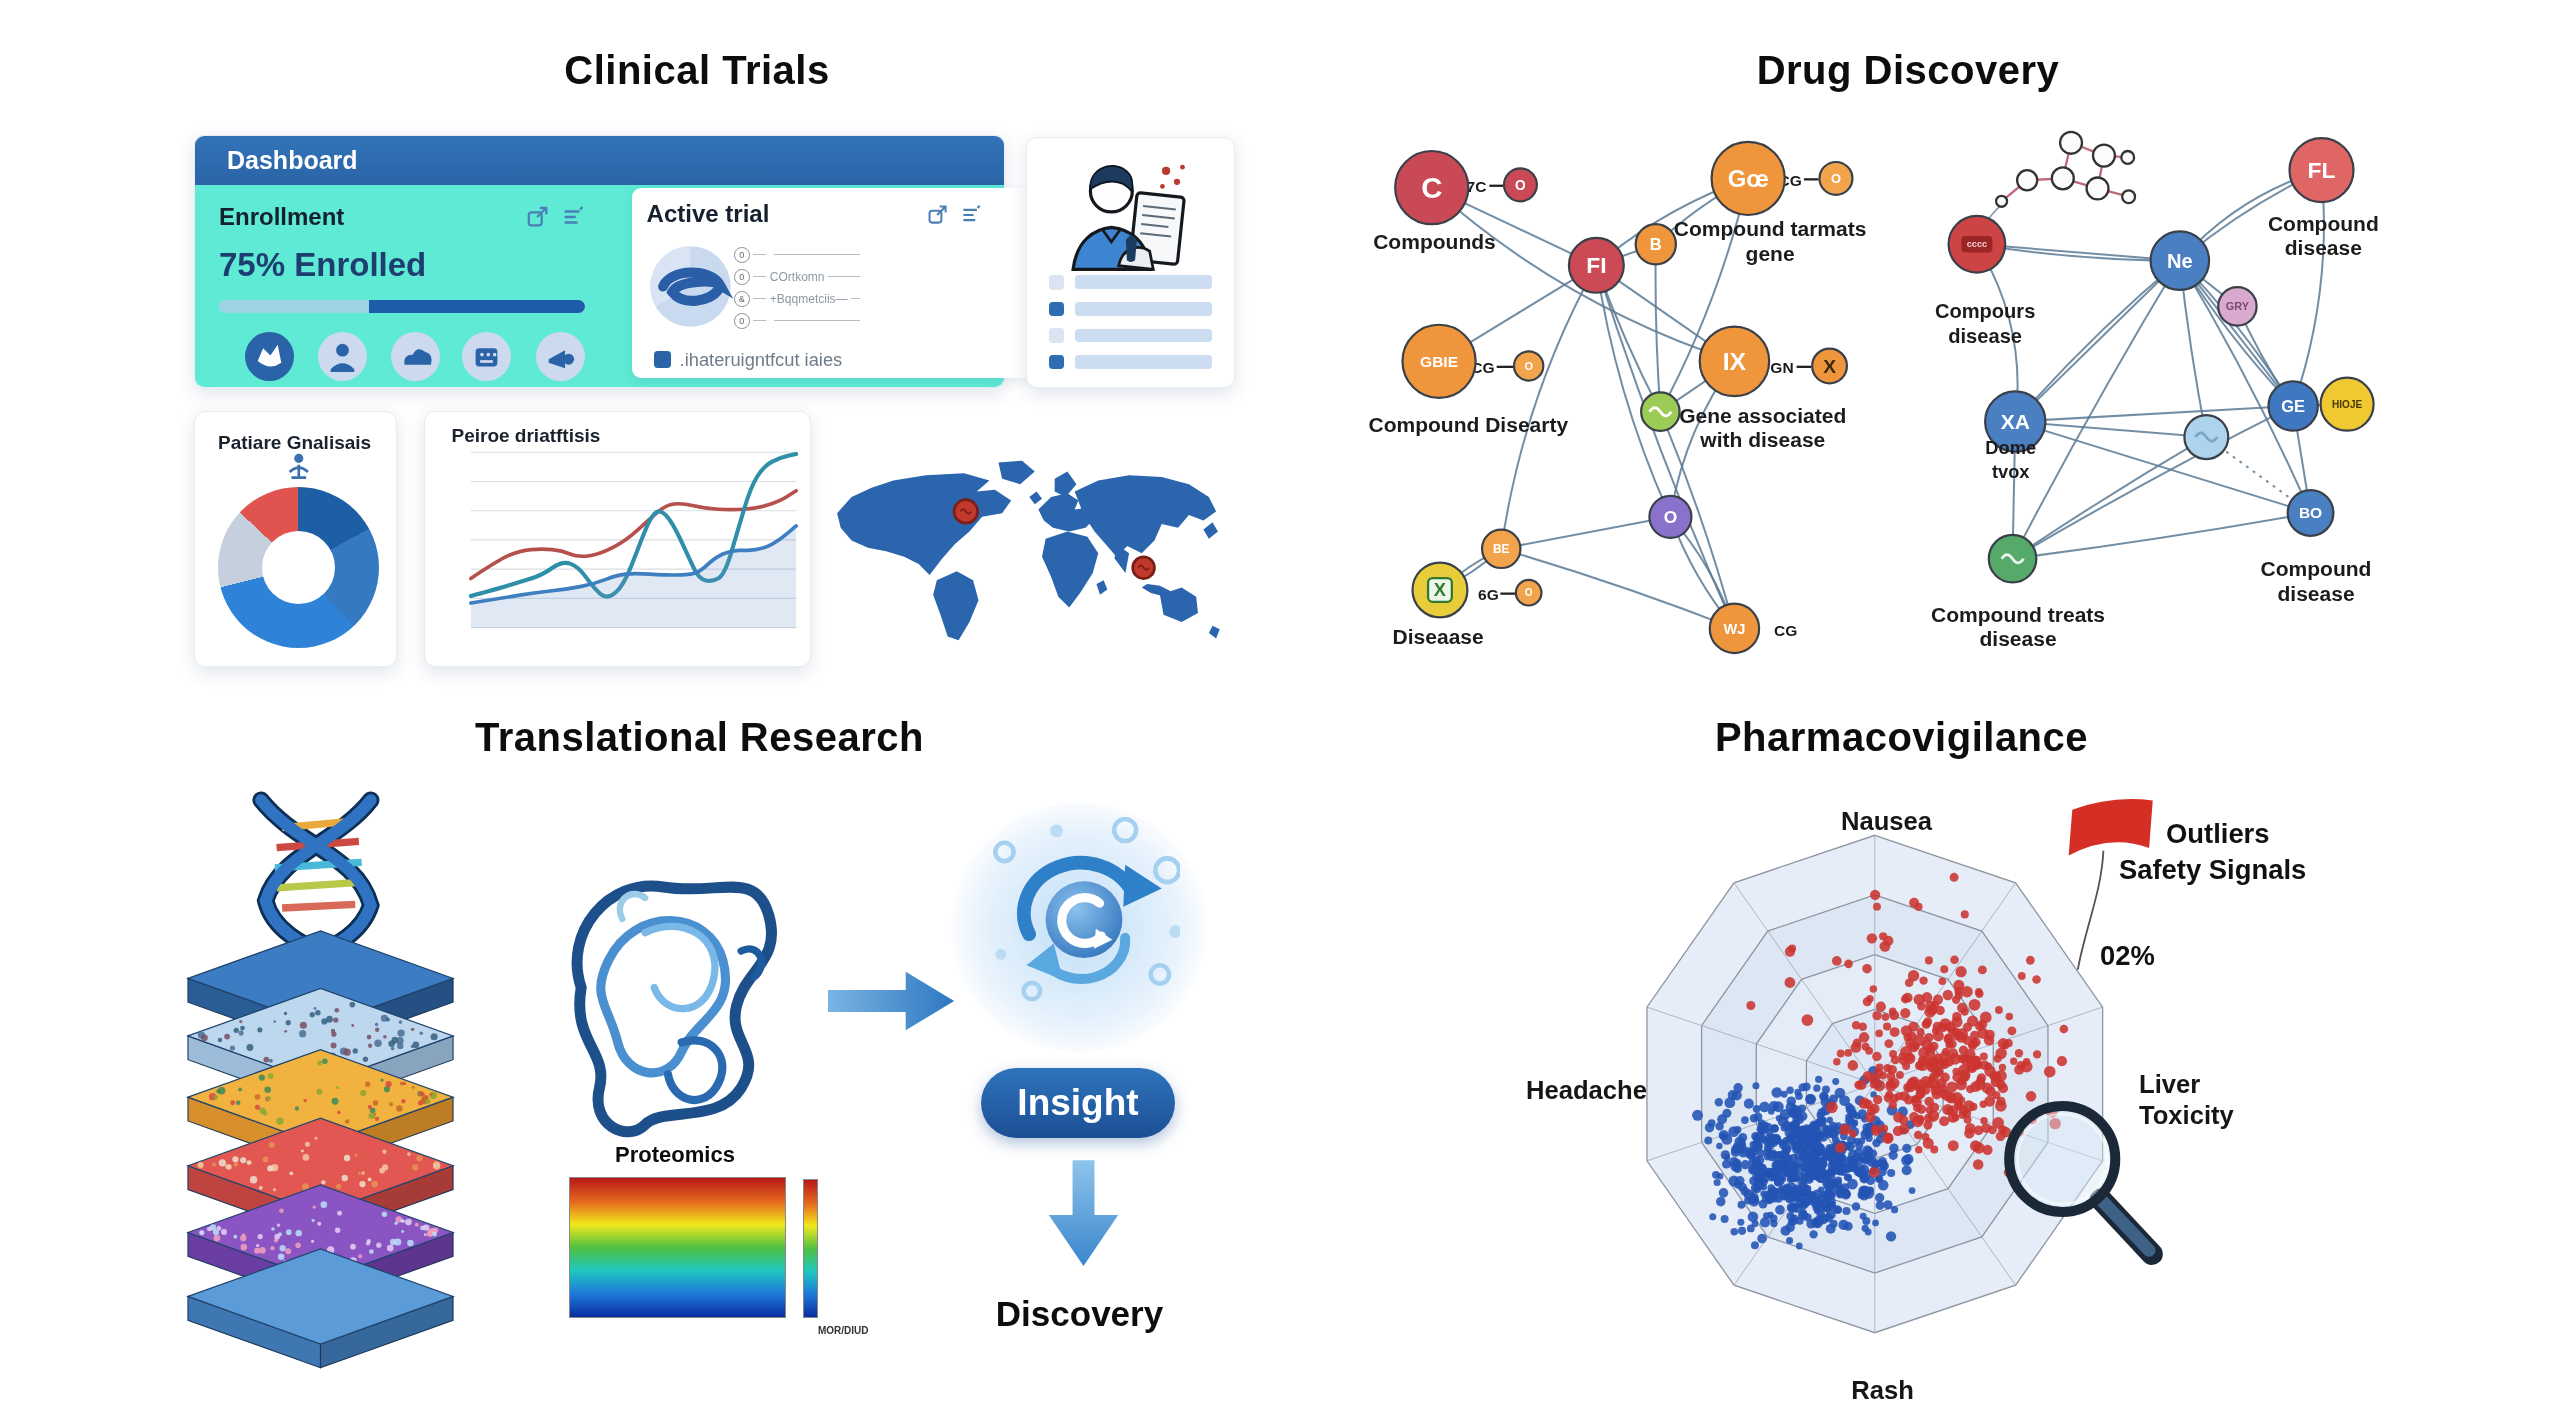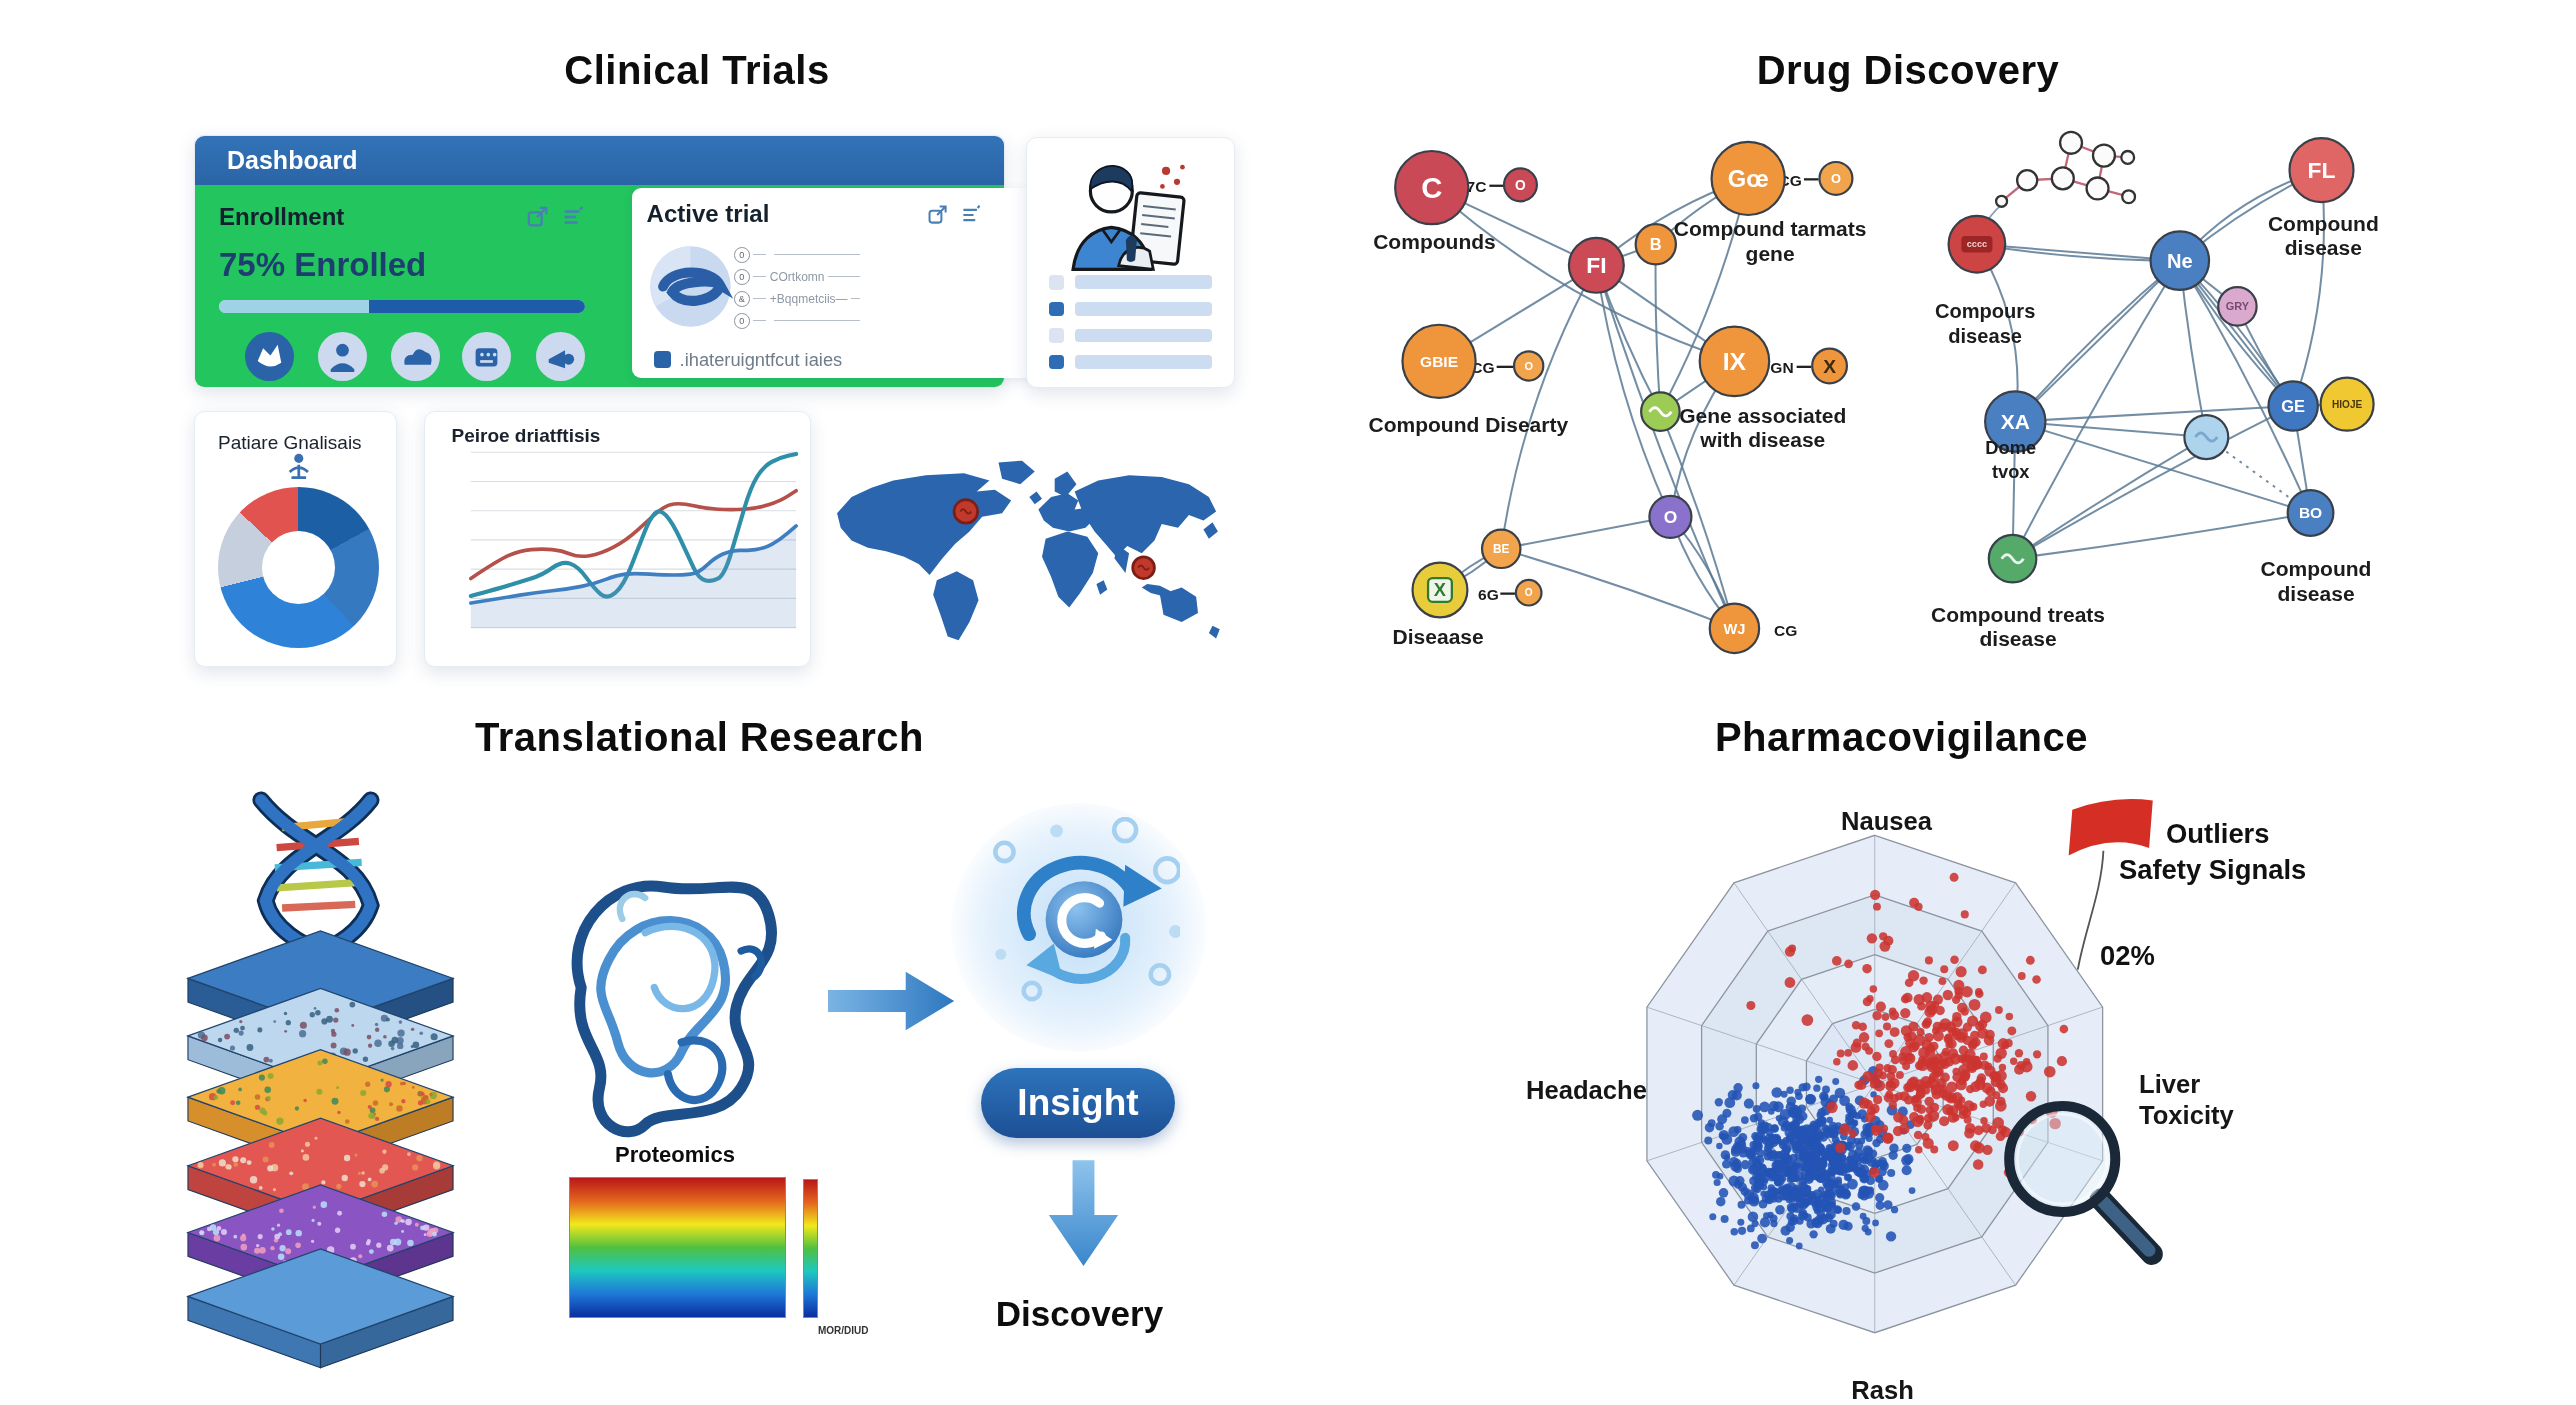--- a/index.html
+++ b/index.html
@@ -4,21 +4,21 @@
 <style>
   html,body{margin:0;padding:0;background:#fff}
   #canvas{position:relative;width:2576px;height:1405px;background:#fff;overflow:hidden;
           font-family:"Liberation Sans",sans-serif;color:#111}
   .abs{position:absolute}
   .qtitle{position:absolute;font-size:40px;font-weight:bold;color:#0d0d0d;text-align:center;letter-spacing:0.5px}
   .card{position:absolute;background:#fff;border-radius:11px;border:0.9px solid #e7ecf3;
         box-shadow:0 5.5px 16.5px rgba(40,70,120,.14)}
   .dash-header{height:49px;background:linear-gradient(#3273b8,#2a64a6);border-radius:9.1px 9.1px 0 0;
         display:flex;align-items:center;padding-left:32px;color:#fff;font-size:25px;font-weight:bold}
-  .dash-body{position:absolute;top:49px;left:0;right:0;bottom:0;background:#22c55e;border-radius:0 0 9.1px 9.1px}
+  .dash-body{position:absolute;top:49px;left:0;right:0;bottom:0;background:#5eead4;border-radius:0 0 9.1px 9.1px}
   .trial-card{position:absolute;background:#fff;border-radius:9.1px;box-shadow:0 2.7px 9.1px rgba(40,70,120,.10)}
   .sec-title{font-size:24px;font-weight:bold;color:#15202e}
   .mini-icons{position:absolute;display:flex;gap:11px}
   .progress{position:absolute;display:flex;height:12.8px;border-radius:7.3px;overflow:hidden;background:#d7e2ee}
   .progress span{display:block;height:100%}
   .circ{position:absolute;width:49px;height:49px;border-radius:50%;display:flex;align-items:center;justify-content:center}
   .legend-row{display:flex;align-items:center;gap:10px;height:22px;margin-bottom:5.5px}
   .l-dot{width:15.6px;height:15.6px;border-radius:50%;flex:0 0 auto}
   .l-text{font-size:19px;color:#1d2530}
   .callout-row{display:flex;align-items:center;height:14.6px;margin-bottom:7.3px}
@@ -190,21 +190,21 @@
         <span class="p-bar"></span>
       </div>
         <div class="p-row">
         <span class="p-sq" style="background: rgb(46, 109, 180);"></span>
         <span class="p-bar"></span>
       </div>
       </div>
   </div>
 
   <div class="card" style="left:194px;top:411px;width:201px;height:254px">
-    <div class="abs" style="left:23px;top:20px;font-size:19px;font-weight:normal;color:#1a222e">Patiare Gnalisais</div>
+    <div class="abs" style="left:23px;top:20px;font-size:19px;font-weight:bold;color:#1a222e">Patiare Gnalisais</div>
     <svg class="abs" style="left:91px;top:40px" width="25.6" height="27.4" viewBox="0 0 28 30">
       <circle cx="14" cy="7" r="5" fill="#3a6fb0"></circle>
         <path d="M4,22 Q14,12 24,22 M14,14 V28 M6,28 h16" stroke="#3a6fb0" stroke-width="3" fill="none"></path>
     </svg>
     <div class="donut" style="left: 23px; top: 75px; width: 161px; height: 161px; background: conic-gradient(rgb(29, 95, 165) 0deg, rgb(29, 95, 165) 61.2deg, rgb(53, 121, 192) 61.2deg, rgb(53, 121, 192) 136.8deg, rgb(46, 130, 216) 136.8deg, rgb(46, 130, 216) 255.6deg, rgb(198, 207, 221) 255.6deg, rgb(198, 207, 221) 313.2deg, rgb(224, 83, 78) 313.2deg, rgb(224, 83, 78) 360deg);"></div>
     <div class="donut-hole" style="left:67px;top:119px;width:73px;height:73px"></div>
   </div>
 
   <div class="card" style="left:424px;top:411px;width:385px;height:254px">
     <div class="abs" style="left:26.5px;top:12.8px;font-size:19px;font-weight:bold;color:#1a222e">Peiroe driatftisis</div>

